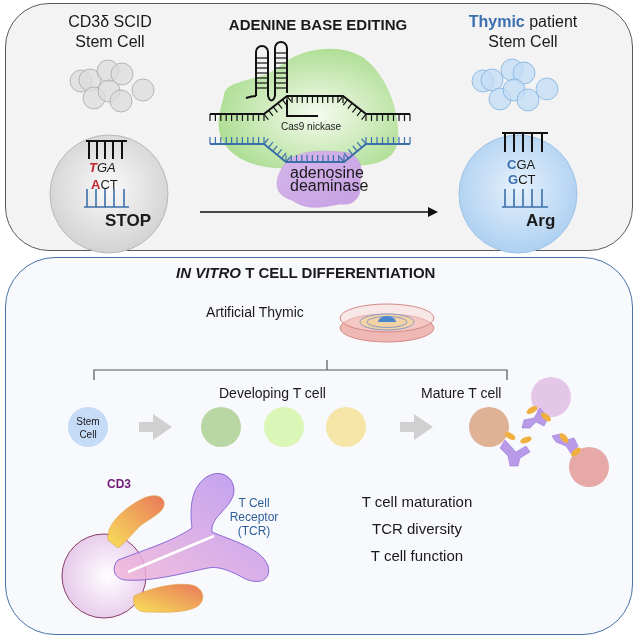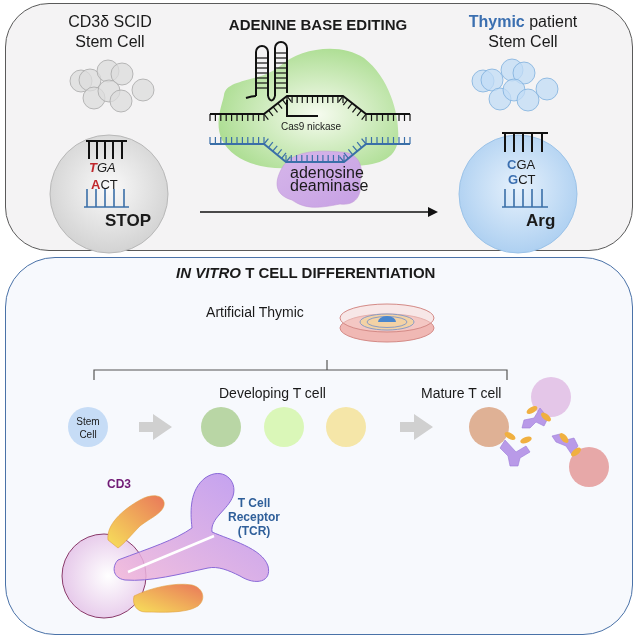--- a/index.html
+++ b/index.html
@@ -305,20 +305,23 @@
   <div>Artificial Thymic</div>
 </div>
 <div class="txt center" style="left:68px; top:415px; width:40px; font-size:10px; line-height:13px;">
   <div>Stem</div>
   <div>Cell</div>
 </div>
 <div class="txt" style="left:219px; top:385px; font-size:14px;">Developing T cell</div>
 <div class="txt" style="left:421px; top:385px; font-size:14px;text-align:center;">Mature T cell</div>
 
 <div class="txt" style="left:107px; top:477px; font-size:12px; font-weight:bold; color:#701a75;">CD3</div>
-<div class="txt center" style="left:222px; top:496px; width:64px; font-size:12px; font-weight:bold; color:#2f5f9a; line-height:14px;">
+<div class="txt center" style="left:222px; top:496px; width:64px; font-size:12px; font-weight:normal; color:#2f5f9a; line-height:14px;">
   <div>T Cell</div>
   <div>Receptor</div>
   <div>(TCR)</div>
 </div>
 
 <div class="txt center" style="left:292px; top:488px; width:250px; font-size:15px; line-height:27px;">
+  <div>T cell maturation</div>
+  <div>TCR diversity</div>
+  <div>T cell function</div>
 </div>
 
 </body></html>

